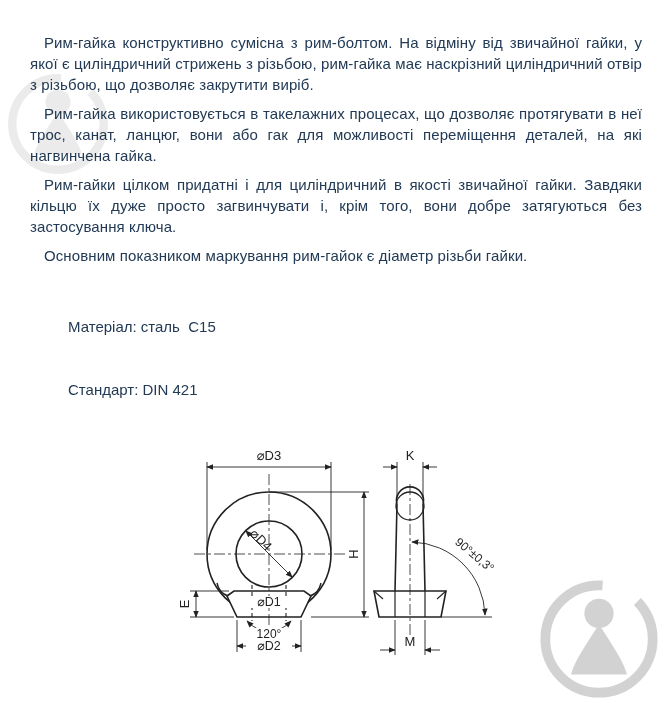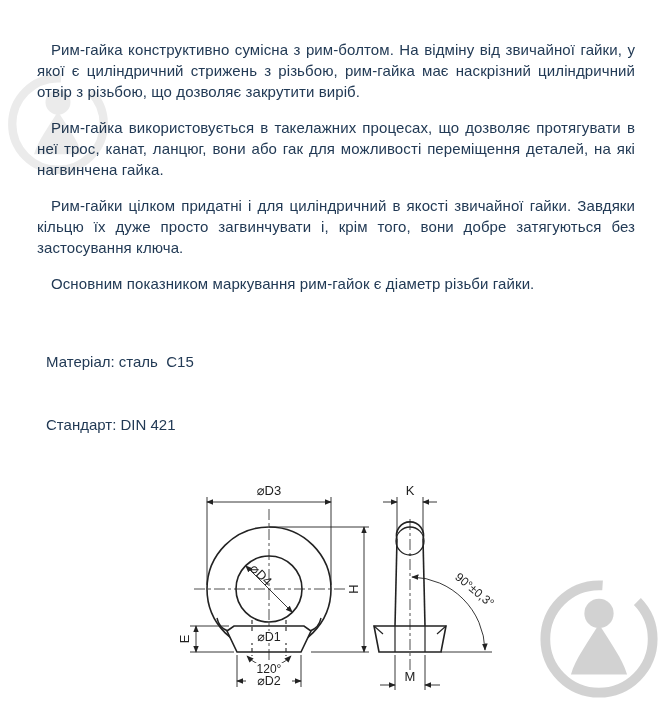--- a/index.html
+++ b/index.html
@@ -3,24 +3,24 @@
 <meta charset="utf-8">
 <style>
   html,body{margin:0;padding:0;}
   body{
     width:672px;height:719px;position:relative;overflow:hidden;
     background:#ffffff;
     font-family:"Liberation Sans", sans-serif;
   }
   .content{position:relative;z-index:1;padding:24px 22px 0 22px;}
   .para{
-    margin:15px;color:#223a55;font-size:15px;line-height:21px;
+    margin:8px;color:#223a55;font-size:15px;line-height:21px;
     text-align:justify;text-indent:14px;letter-spacing:0.1px;
   }
-  .specs{margin:0 0 0 24px;color:#223a55;font-size:15px;line-height:21px;white-space:pre;}
+  .specs{margin:0 0 0 46px;color:#223a55;font-size:15px;line-height:21px;white-space:pre;}
   .drawing-wrap{margin:4px 0 0 152px;width:345px;height:229px;}
   .drawing-wrap svg{display:block;}
   .wm{position:absolute;pointer-events:none;mix-blend-mode:multiply;z-index:3;}
   .wm-tl{left:6px;top:72px;opacity:0.18;}
   .wm-br{left:538px;top:578px;opacity:0.4;}
   svg text{font-family:"Liberation Sans", sans-serif;}
 </style>
 </head>
 <body>
 

